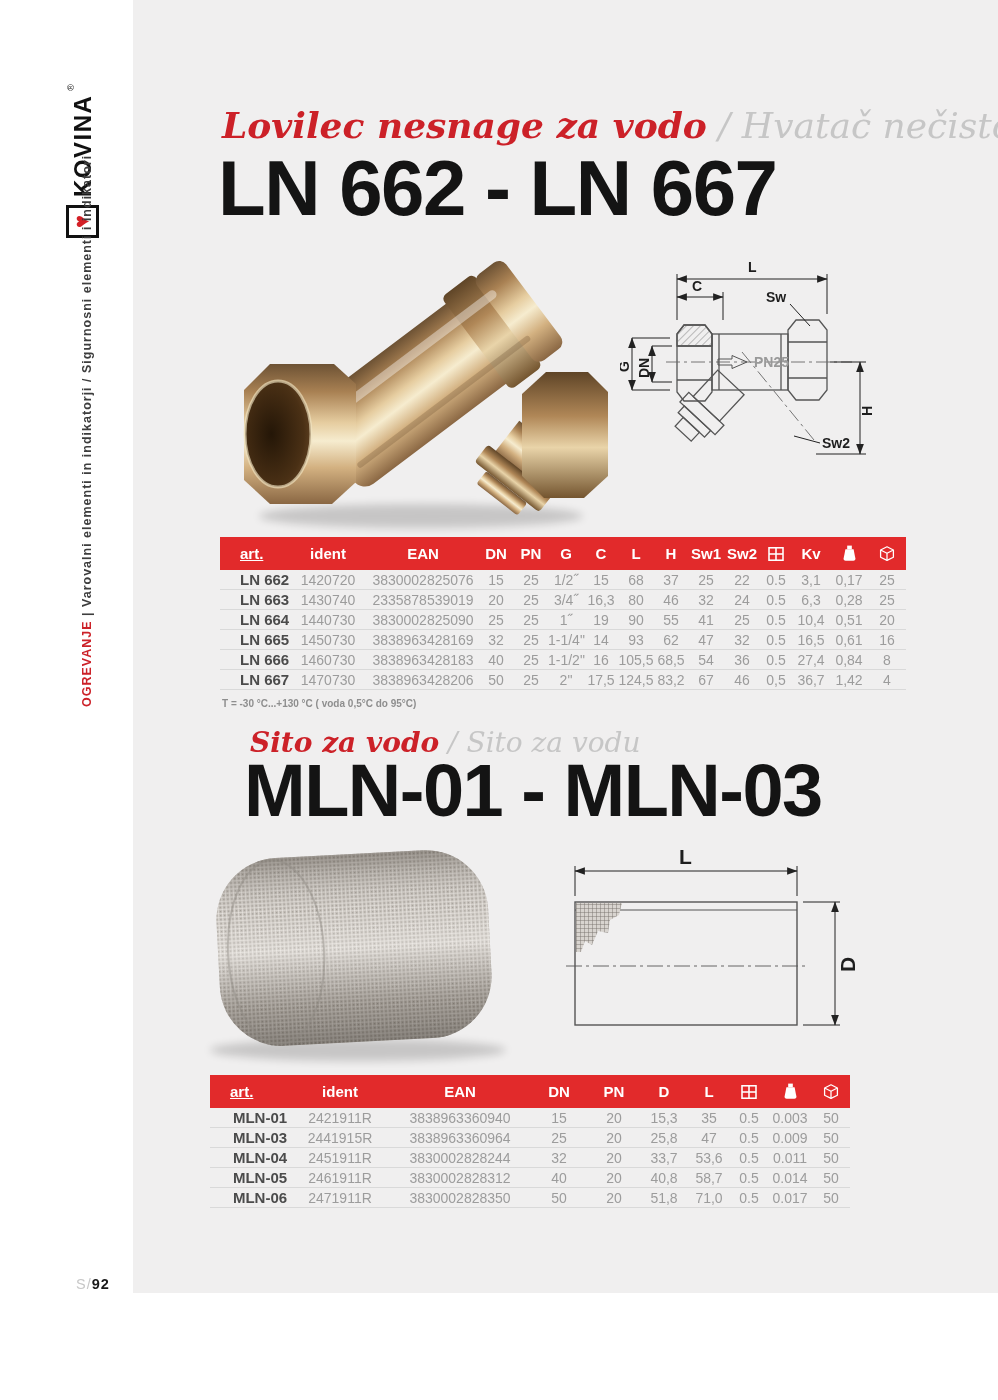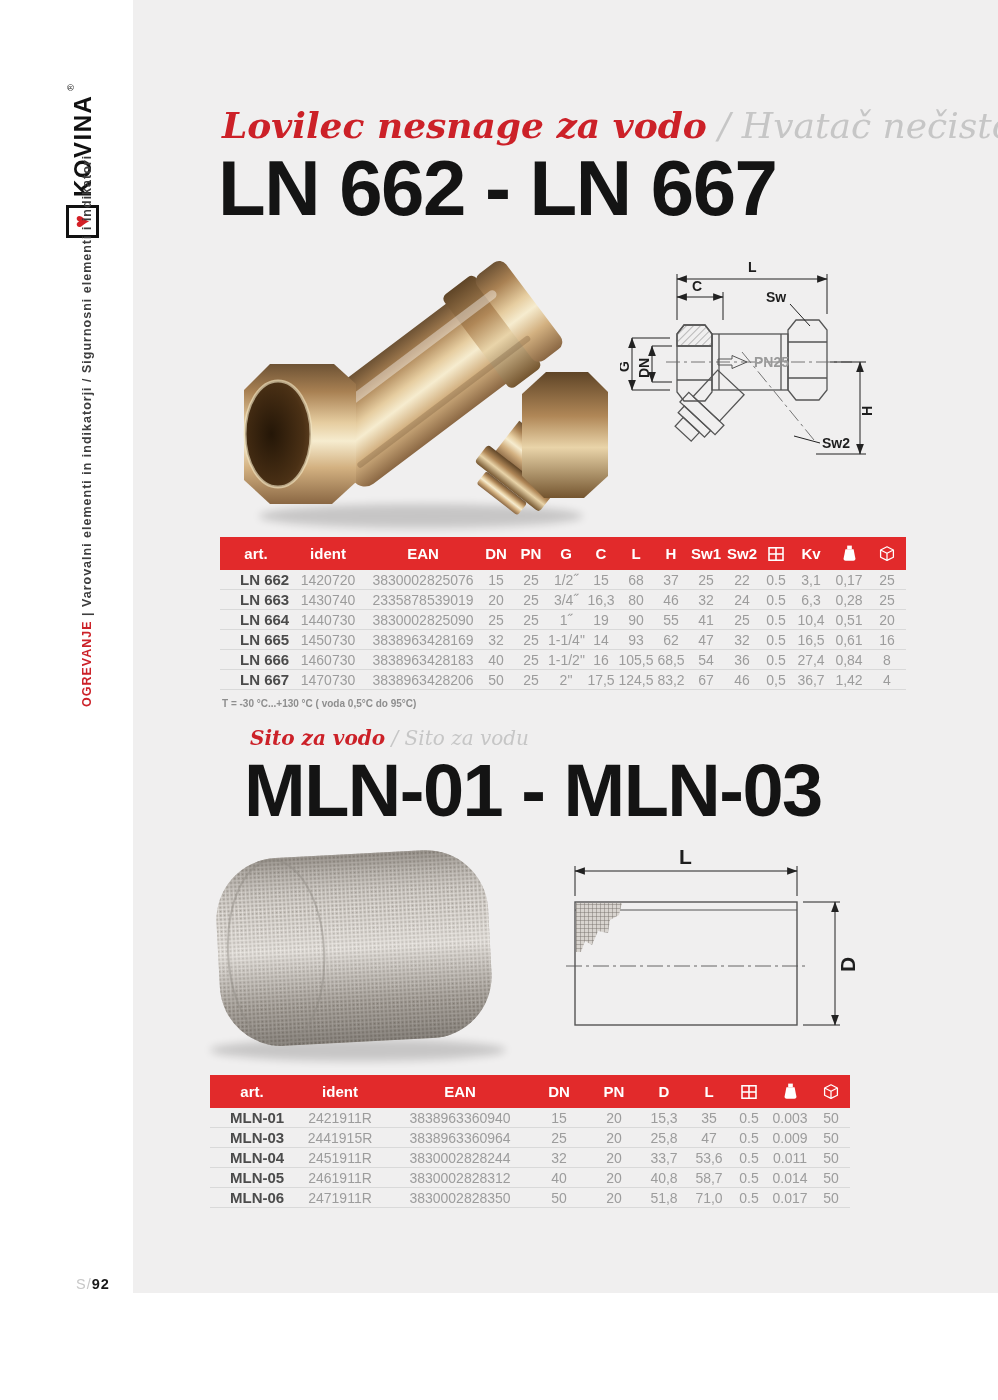--- a/index.html
+++ b/index.html
@@ -25,21 +25,21 @@
   .side-text .red{color:var(--sub-red);}
   .footer{position:absolute;left:76px;top:1276px;font-size:14.5px;letter-spacing:1px;}
   .footer .dim{color:#c7c7c7;font-weight:400;}
   .footer .num{color:#191919;font-weight:700;}
 
   
   .subtitle{position:absolute;font-family:"DejaVu Serif","Liberation Serif",serif;font-style:italic;white-space:nowrap;}
   .subtitle .sl{color:var(--sub-red);font-weight:600;}
   .subtitle .sep,.subtitle .hr{color:var(--sub-gray);font-weight:400;}
   .sub1{left:222px;top:104px;font-size:36px;}
-  .sub2{left:250px;top:726px;font-size:20px;}
+  .sub2{left:250px;top:726px;font-size:28px;}
   .big-title{position:absolute;font-weight:700;color:var(--ink);letter-spacing:-1.5px;white-space:nowrap;}
   .title1{left:218px;top:143px;font-size:78px;}
   .title2{left:244px;top:748px;font-size:74px;}
   .note{position:absolute;left:222px;top:698px;font-size:10px;font-weight:700;color:#8e8e8e;}
 
   
   .photo1{position:absolute;left:226px;top:244px;width:388px;height:292px;}
   .draw1{position:absolute;left:620px;top:250px;width:292px;height:232px;}
   .photo2{position:absolute;left:196px;top:838px;width:328px;height:230px;}
   .draw2{position:absolute;left:560px;top:840px;width:302px;height:214px;}
@@ -48,22 +48,22 @@
   .dl2{font:bold 21px "Liberation Sans",sans-serif;fill:#1e1e1e;}
 
   
   table.spec{position:absolute;border-collapse:collapse;table-layout:fixed;}
   .t1{left:220px;top:537px;width:686px;}
   .t2{left:210px;top:1075px;width:640px;}
   table.spec th{background:var(--red);color:#fff;font-size:15px;font-weight:700;
                 height:33px;padding:0;text-align:center;vertical-align:middle;}
   table.spec td{font-size:14px;color:var(--cell);text-align:center;height:19px;
                 padding:0;border-bottom:1px solid var(--line);white-space:nowrap;}
-  table.spec th:first-child{text-align:center;padding-left:4px;}
-  table.spec td:first-child{text-align:left;padding-left:20px;font-weight:700;color:var(--art);font-size:15px;}
+  table.spec th:first-child{text-align:left;padding-left:20px;text-decoration:underline;}
+  table.spec td:first-child{text-align:center;padding-left:20px;font-weight:700;color:var(--art);font-size:15px;}
   .t2 th:first-child{padding-left:24px;}
   .t2 td:first-child{padding-left:24px;}
   .hicon{display:flex;align-items:center;justify-content:center;}
   .hicon svg{display:block;}
 </style>
 </head>
 <body>
 
 <div class="content-bg"></div>
 

